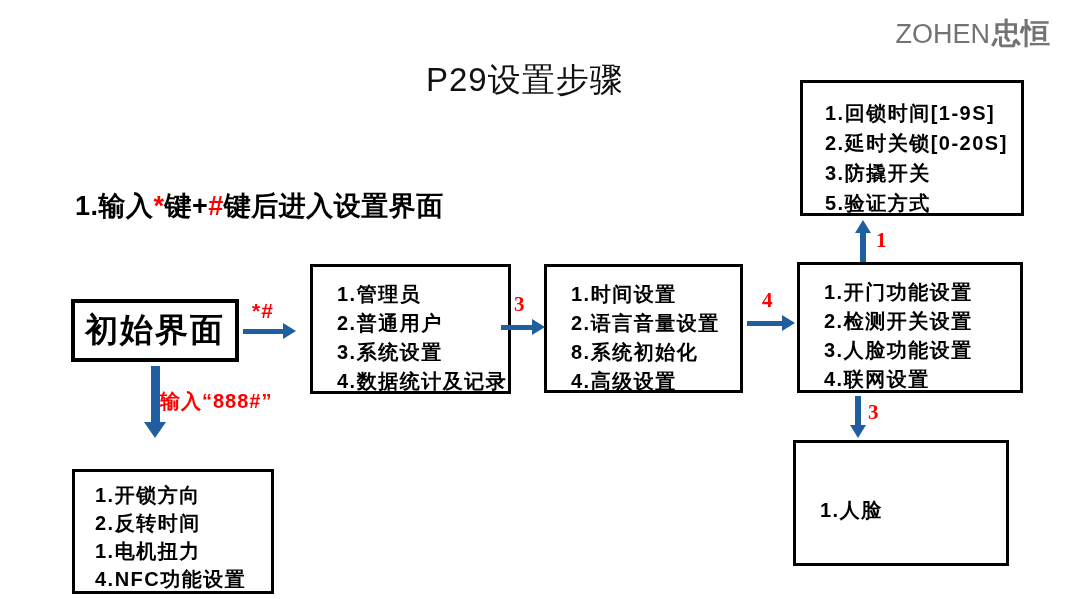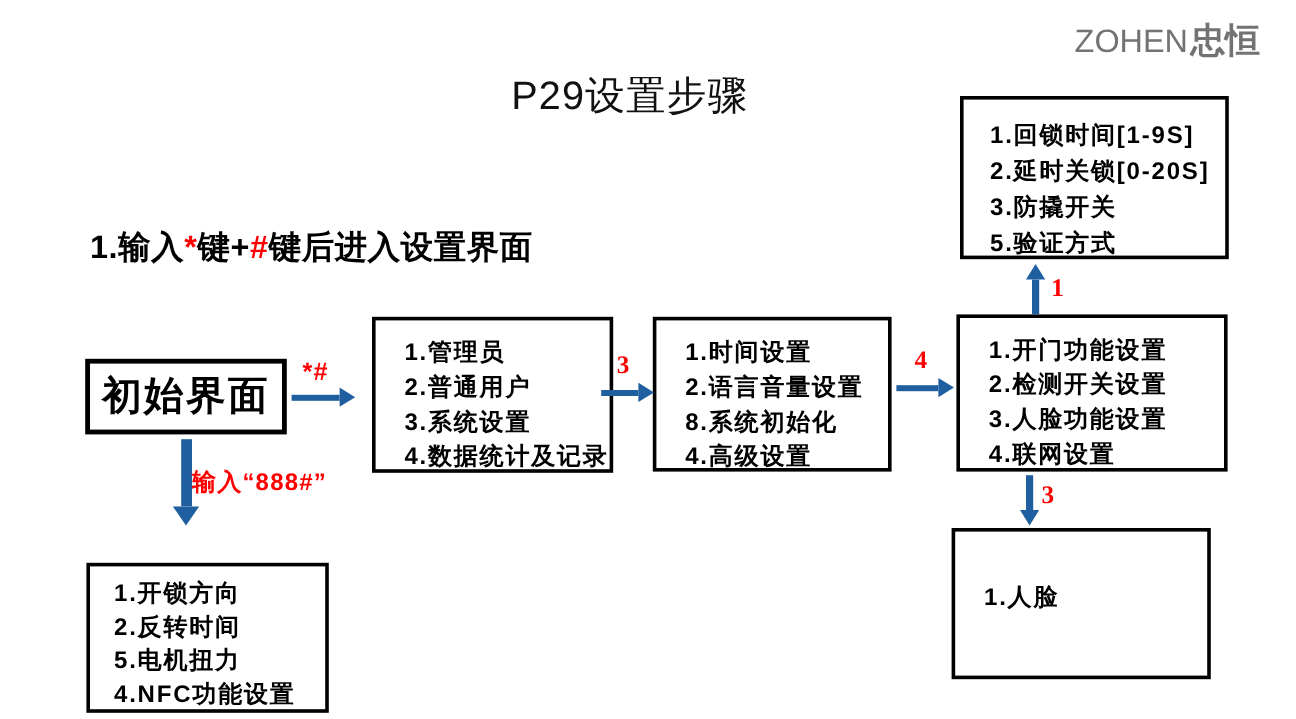--- a/index.html
+++ b/index.html
@@ -23,21 +23,21 @@
     display:flex;align-items:center;justify-content:center;}
   .box-initial .line{font-size:33px;letter-spacing:2px;text-align:right;}
   .box-admin{left:310px;top:264px;width:201px;height:130px;padding:13px 16px 0 24px;}
   .box-admin .line{line-height:29px;}
   .box-system{left:544px;top:264px;width:199px;height:129px;padding:13px 0 0 24px;}
   .box-system .line{line-height:29px;}
   .box-advanced{left:797px;top:262px;width:226px;height:131px;padding:13px 16px 0 24px;}
   .box-advanced .line{line-height:29px;}
   .box-door{left:800px;top:80px;width:224px;height:136px;padding:15px 0 0 22px;}
   .box-door .line{line-height:30px;}
-  .box-face{left:793px;top:440px;width:216px;height:126px;padding:40px 0 0 24px;}
+  .box-face{left:793px;top:440px;width:216px;height:126px;padding:52px 0 0 24px;}
   .box-face .line{line-height:30px;}
   .box-motor{left:72px;top:441px;width:202px;height:125px;padding:9px 16px 0 20px;margin-top:28px;}
   .box-motor .line{line-height:28px;}
   
   .arrow{position:absolute;display:flex;align-items:center;}
   .arrow .shaft-h{height:5px;background:#1f5f9f;flex:1;}
   .arrow .head-right{width:0;height:0;border-left:13px solid #1f5f9f;border-top:8px solid transparent;border-bottom:8px solid transparent;}
   .varrow{position:absolute;display:flex;flex-direction:column;align-items:center;}
   .varrow .shaft-v{width:6px;background:#1f5f9f;flex:1;}
   .varrow .head-down{width:0;height:0;border-top:13px solid #1f5f9f;border-left:8px solid transparent;border-right:8px solid transparent;}
@@ -97,21 +97,21 @@
     <div class="line">5.验证方式</div>
   </div>
 
   <div class="box box-face">
     <div class="line">1.人脸</div>
   </div>
 
   <div class="box box-motor">
     <div class="line">1.开锁方向</div>
     <div class="line">2.反转时间</div>
-    <div class="line">5.电机扭力</div>
+    <div class="line">1.电机扭力</div>
     <div class="line">4.NFC功能设置</div>
   </div>
 
   <div class="arrow" style="left:243px;top:323px;width:53px;">
     <div class="shaft-h"></div>
       <div class="head-right"></div>
   </div>
   <div class="alabel sym" style="left:252px;top:299px;">*#</div>
 
   <div class="arrow" style="left:501px;top:319px;width:44px;">

